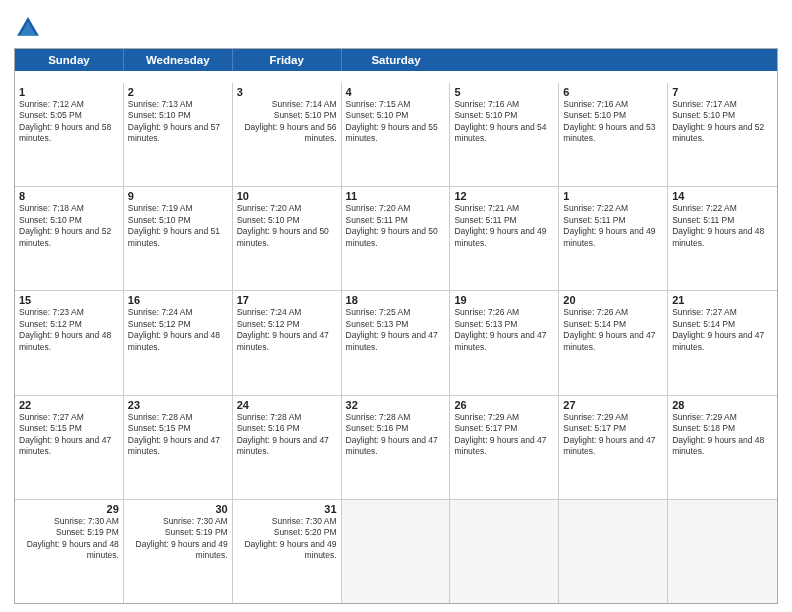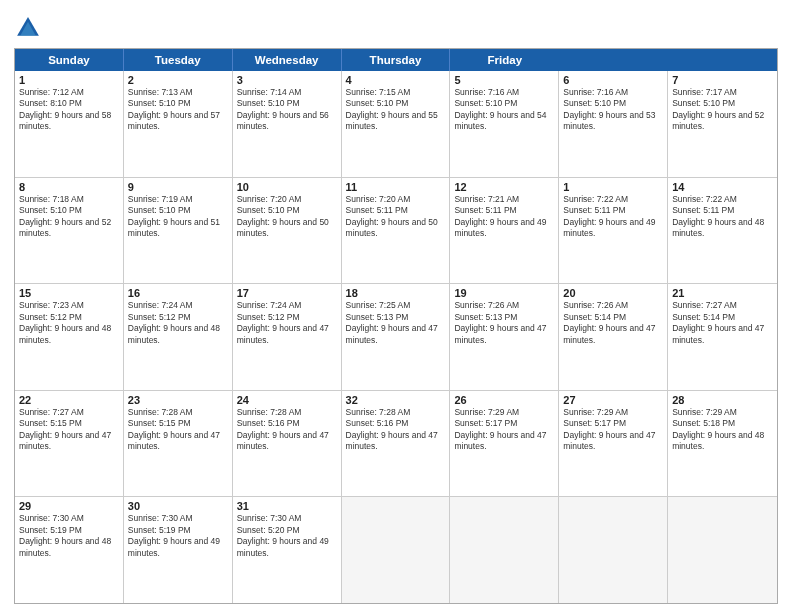--- a/index.html
+++ b/index.html
@@ -84,21 +84,21 @@
       flex: 1;
       display: flex;
       flex-direction: column;
     }
     .cal-row {
       flex: 1;
       display: grid;
       grid-template-columns: repeat(7, 1fr);
       border-bottom: 1px solid #ccc;
     }
-    .cal-row:last-child { border-bottom: none; }
+    .cal-row:last-child { border-bottom: none; text-align: right; }
     .cal-cell {
       border-right: 1px solid #ccc;
       padding: 3px 4px;
       font-size: 8.8px;
       color: #333;
       vertical-align: top;
       min-height: 0;
       background: #fff;
     }
     .cal-cell:last-child { border-right: none; }
@@ -110,20 +110,21 @@
       display: block;
       margin-bottom: 1px;
     }
     .cell-text {
       font-size: 8.5px;
       line-height: 1.35;
       color: #333;
     }
     .outer-border {
       border: 1px solid #aaa;
+      gap: 12px;
     }
   </style>
 </head>
 <body>
 
 <div class="page">
   <div class="header">
     <div class="logo">
       <svg class="logo-icon" viewBox="0 0 36 36">
         <polygon points="18,4 32,28 4,28" fill="#1a5fa8"></polygon>
@@ -136,42 +137,41 @@
     </div>
     <div class="title-block">
       <div class="month-title"></div>
       <div class="location"></div>
     </div>
   </div>
 
   <div class="calendar outer-border">
     <div class="cal-header">
     <div class="cal-header-cell">Sunday</div>
-        <div class="cal-header-cell">Tuesday</div>
         <div class="cal-header-cell">Wednesday</div>
-        <div class="cal-header-cell">Thursday</div>
         <div class="cal-header-cell">Friday</div>
+        <div class="cal-header-cell">Saturday</div>
       </div>
     <div class="cal-body">
     <div class="cal-row">
           <div class="cal-cell">
             <span class="day-num">1</span>
             <div class="cell-text" style="white-space: pre-line;">Sunrise: 7:12 AM
-Sunset: 8:10 PM
+Sunset: 5:05 PM
 Daylight: 9 hours and 58 minutes.</div>
           </div>
           <div class="cal-cell">
             <span class="day-num">2</span>
             <div class="cell-text" style="white-space: pre-line;">Sunrise: 7:13 AM
 Sunset: 5:10 PM
 Daylight: 9 hours and 57 minutes.</div>
           </div>
           <div class="cal-cell">
             <span class="day-num">3</span>
-            <div class="cell-text" style="white-space: pre-line;">Sunrise: 7:14 AM
+            <div class="cell-text" style="white-space: pre-line; text-align: right;">Sunrise: 7:14 AM
 Sunset: 5:10 PM
 Daylight: 9 hours and 56 minutes.</div>
           </div>
           <div class="cal-cell">
             <span class="day-num">4</span>
             <div class="cell-text" style="white-space: pre-line;">Sunrise: 7:15 AM
 Sunset: 5:10 PM
 Daylight: 9 hours and 55 minutes.</div>
           </div>
           <div class="cal-cell">

